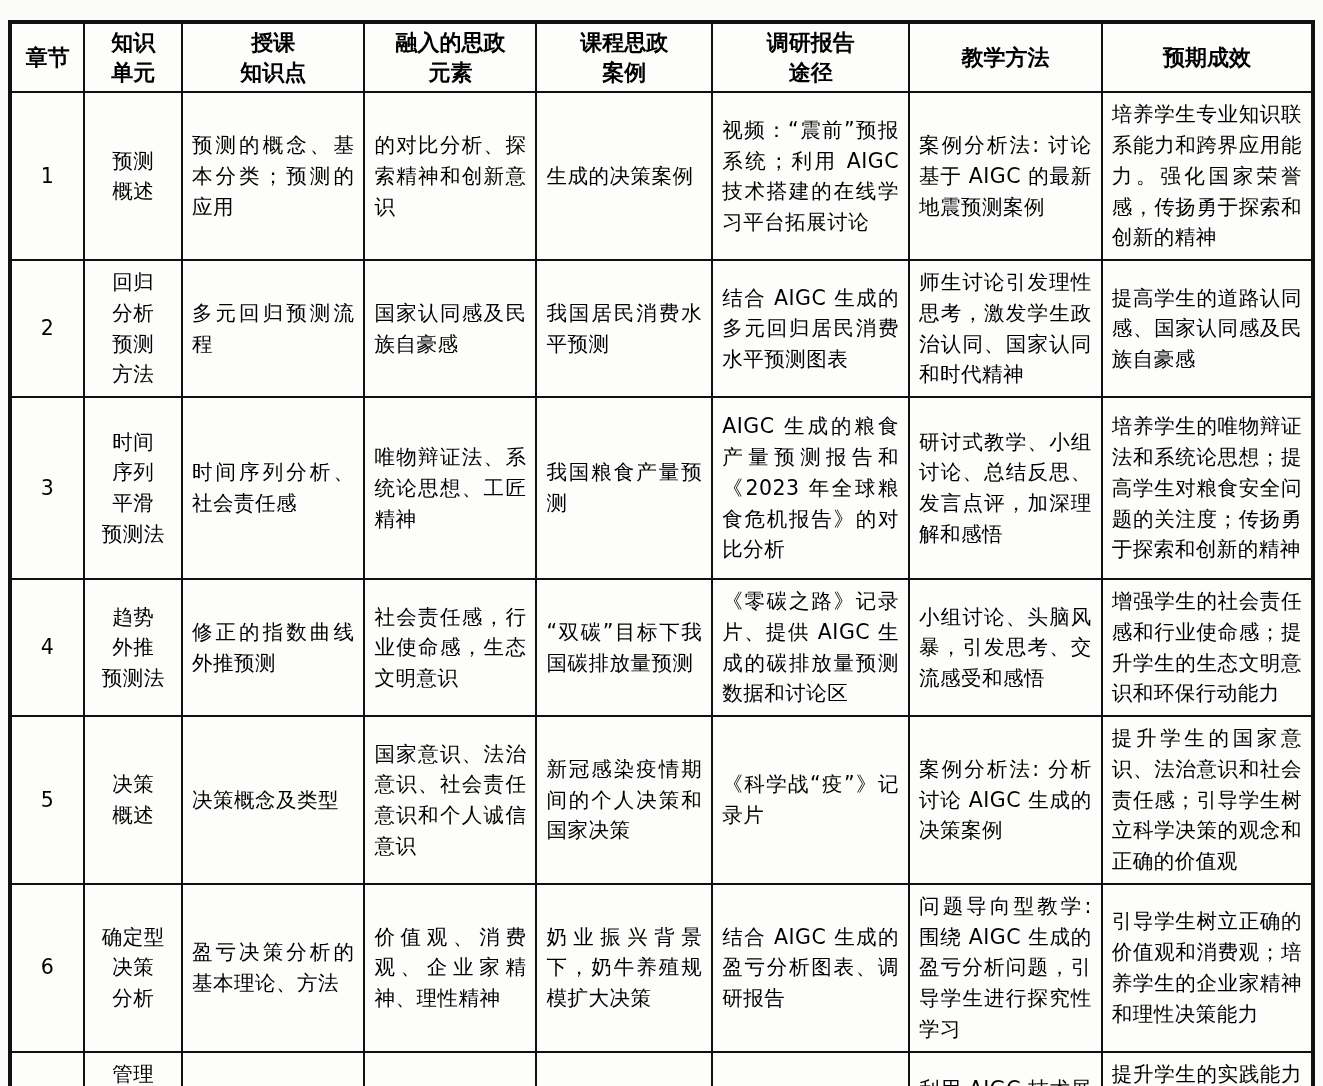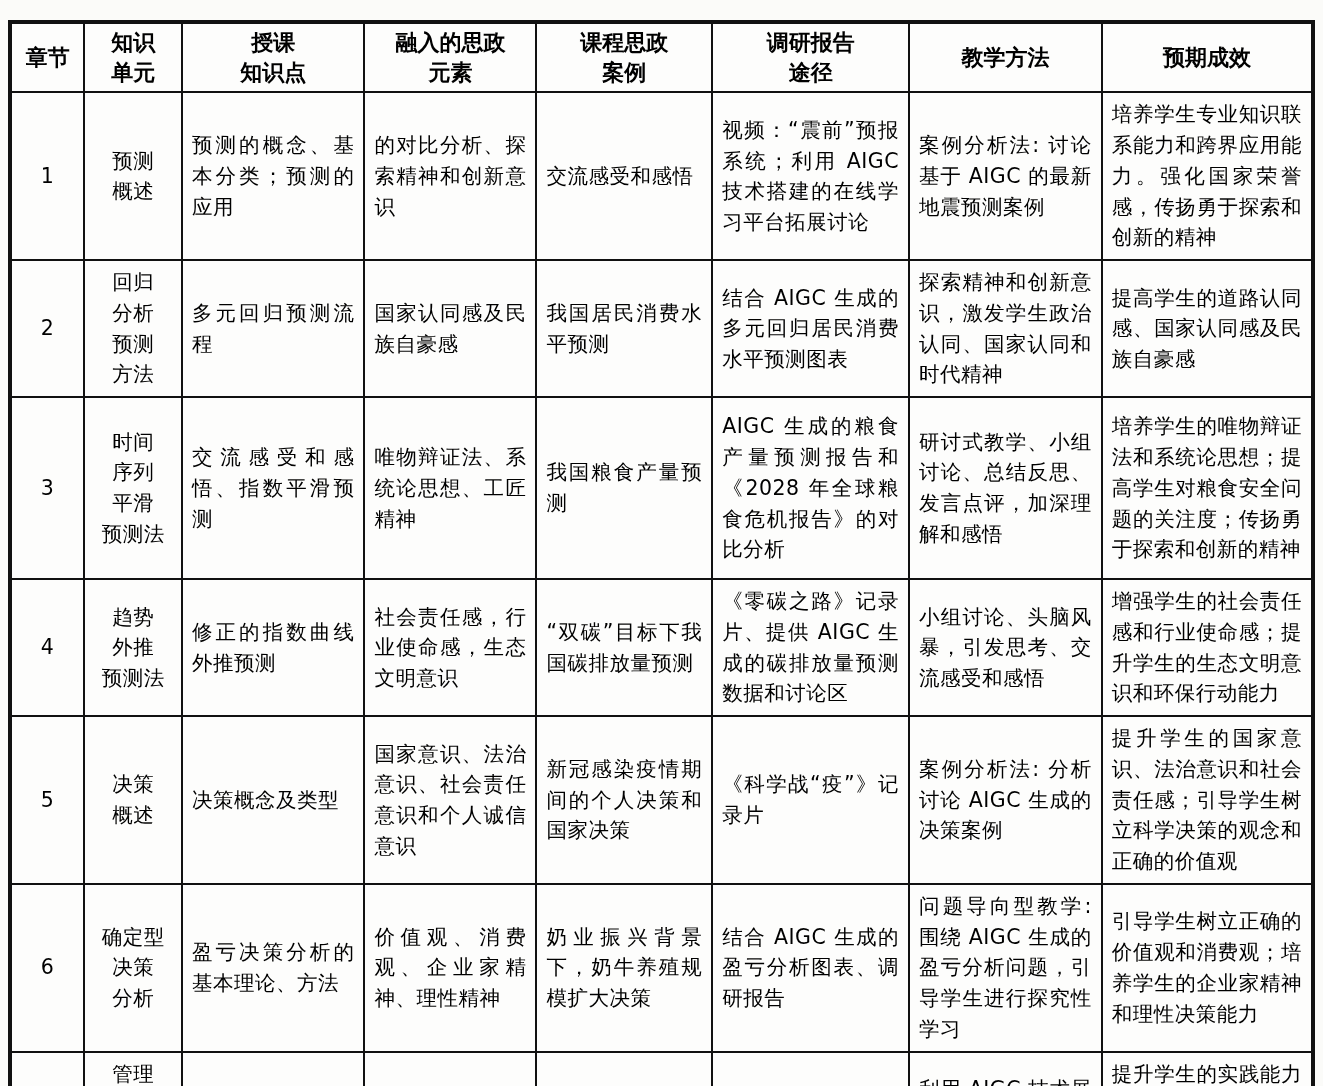--- a/index.html
+++ b/index.html
@@ -85,48 +85,48 @@
         <th>预期成效</th>
       </tr>
     </thead>
     <tbody>
       <tr style="height:153px;">
         <td class="c-chapter">1</td>
         <td class="c-unit">预测
 概述</td>
         <td>预测的概念、基本分类；预测的应用</td>
         <td>的对比分析、探索精神和创新意识</td>
-        <td>交流感受和感悟</td>
+        <td>生成的决策案例</td>
         <td>视频：“震前”预报系统；利用 AIGC 技术搭建的在线学习平台拓展讨论</td>
         <td>案例分析法: 讨论基于 AIGC 的最新地震预测案例</td>
         <td>培养学生专业知识联系能力和跨界应用能力。强化国家荣誉感，传扬勇于探索和创新的精神</td>
       </tr>
       <tr style="height:120px;">
         <td class="c-chapter">2</td>
         <td class="c-unit">回归
 分析
 预测
 方法</td>
         <td>多元回归预测流程</td>
         <td>国家认同感及民族自豪感</td>
         <td>我国居民消费水平预测</td>
         <td>结合 AIGC 生成的多元回归居民消费水平预测图表</td>
-        <td>探索精神和创新意识，激发学生政治认同、国家认同和时代精神</td>
+        <td>师生讨论引发理性思考，激发学生政治认同、国家认同和时代精神</td>
         <td>提高学生的道路认同感、国家认同感及民族自豪感</td>
       </tr>
       <tr style="height:182px;">
         <td class="c-chapter">3</td>
         <td class="c-unit">时间
 序列
 平滑
 预测法</td>
-        <td>交流感受和感悟、指数平滑预测</td>
+        <td>时间序列分析、社会责任感</td>
         <td>唯物辩证法、系统论思想、工匠精神</td>
         <td>我国粮食产量预测</td>
-        <td>AIGC 生成的粮食产量预测报告和《2028 年全球粮食危机报告》的对比分析</td>
+        <td>AIGC 生成的粮食产量预测报告和《2023 年全球粮食危机报告》的对比分析</td>
         <td>研讨式教学、小组讨论、总结反思、发言点评，加深理解和感悟</td>
         <td>培养学生的唯物辩证法和系统论思想；提高学生对粮食安全问题的关注度；传扬勇于探索和创新的精神</td>
       </tr>
       <tr style="height:125px;">
         <td class="c-chapter">4</td>
         <td class="c-unit">趋势
 外推
 预测法</td>
         <td>修正的指数曲线外推预测</td>
         <td>社会责任感，行业使命感，生态文明意识</td>

